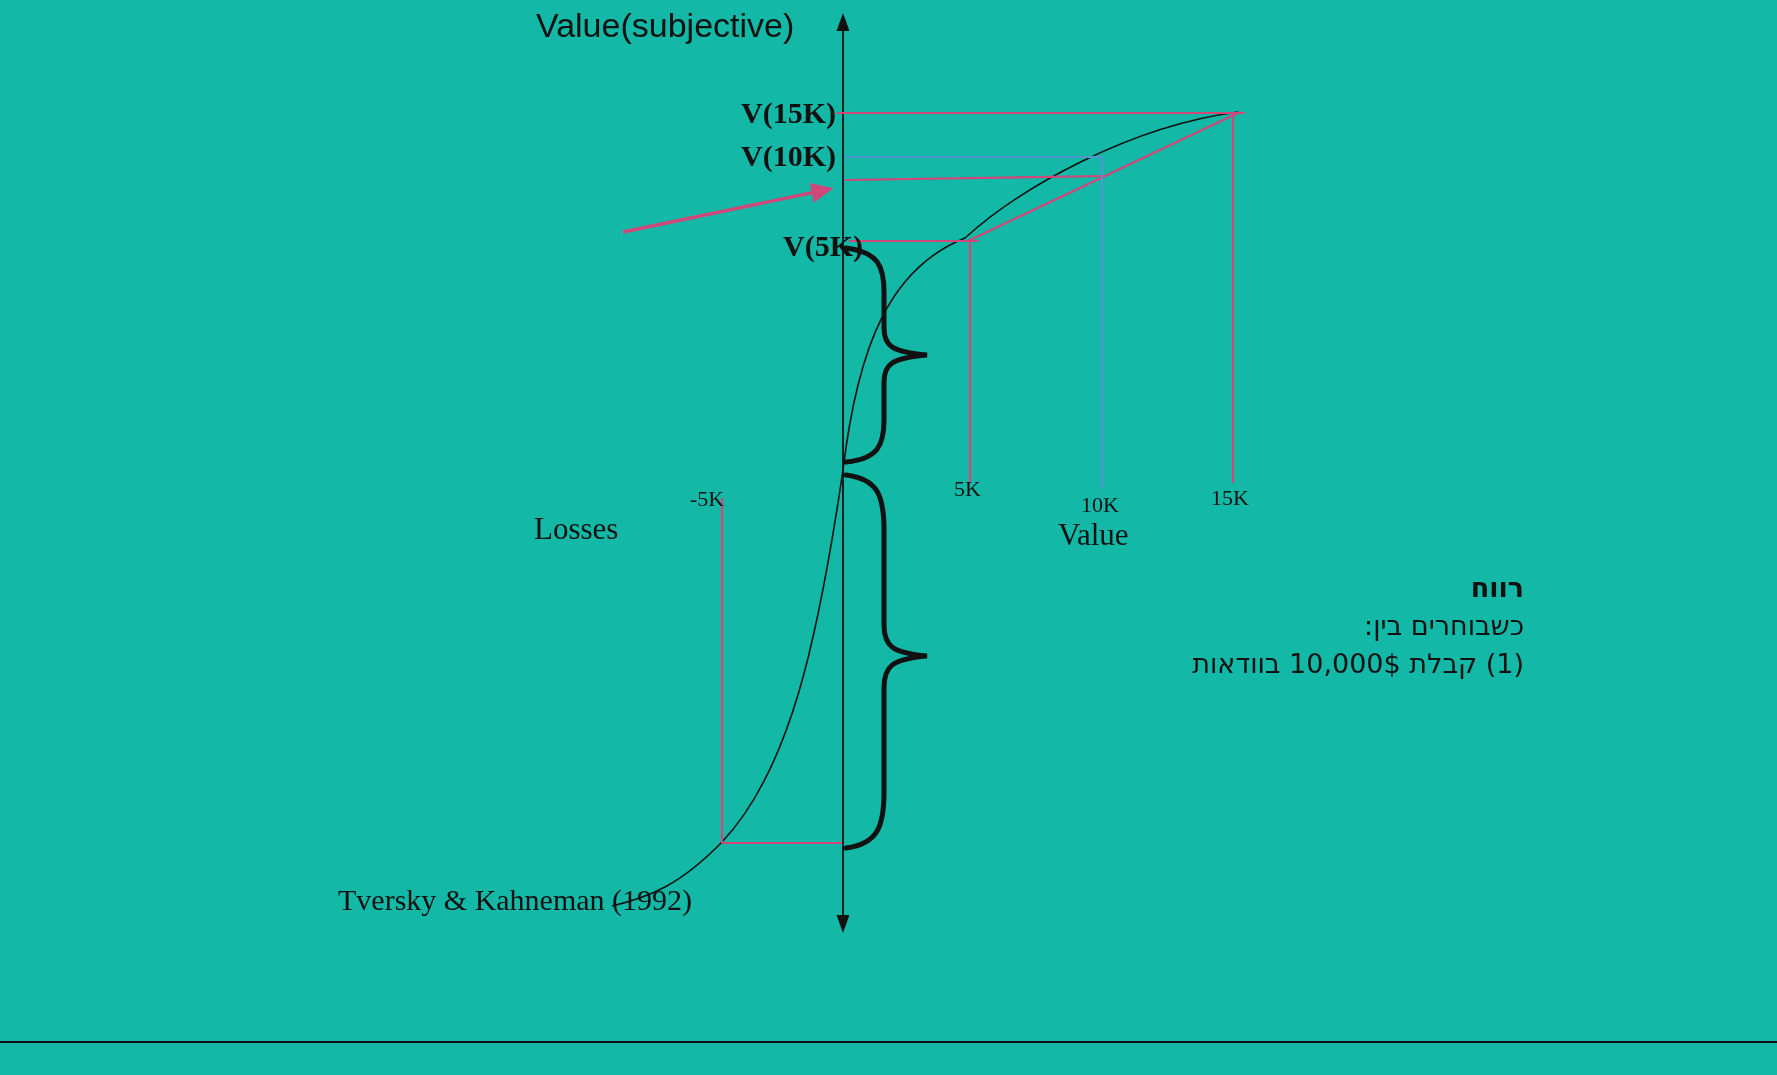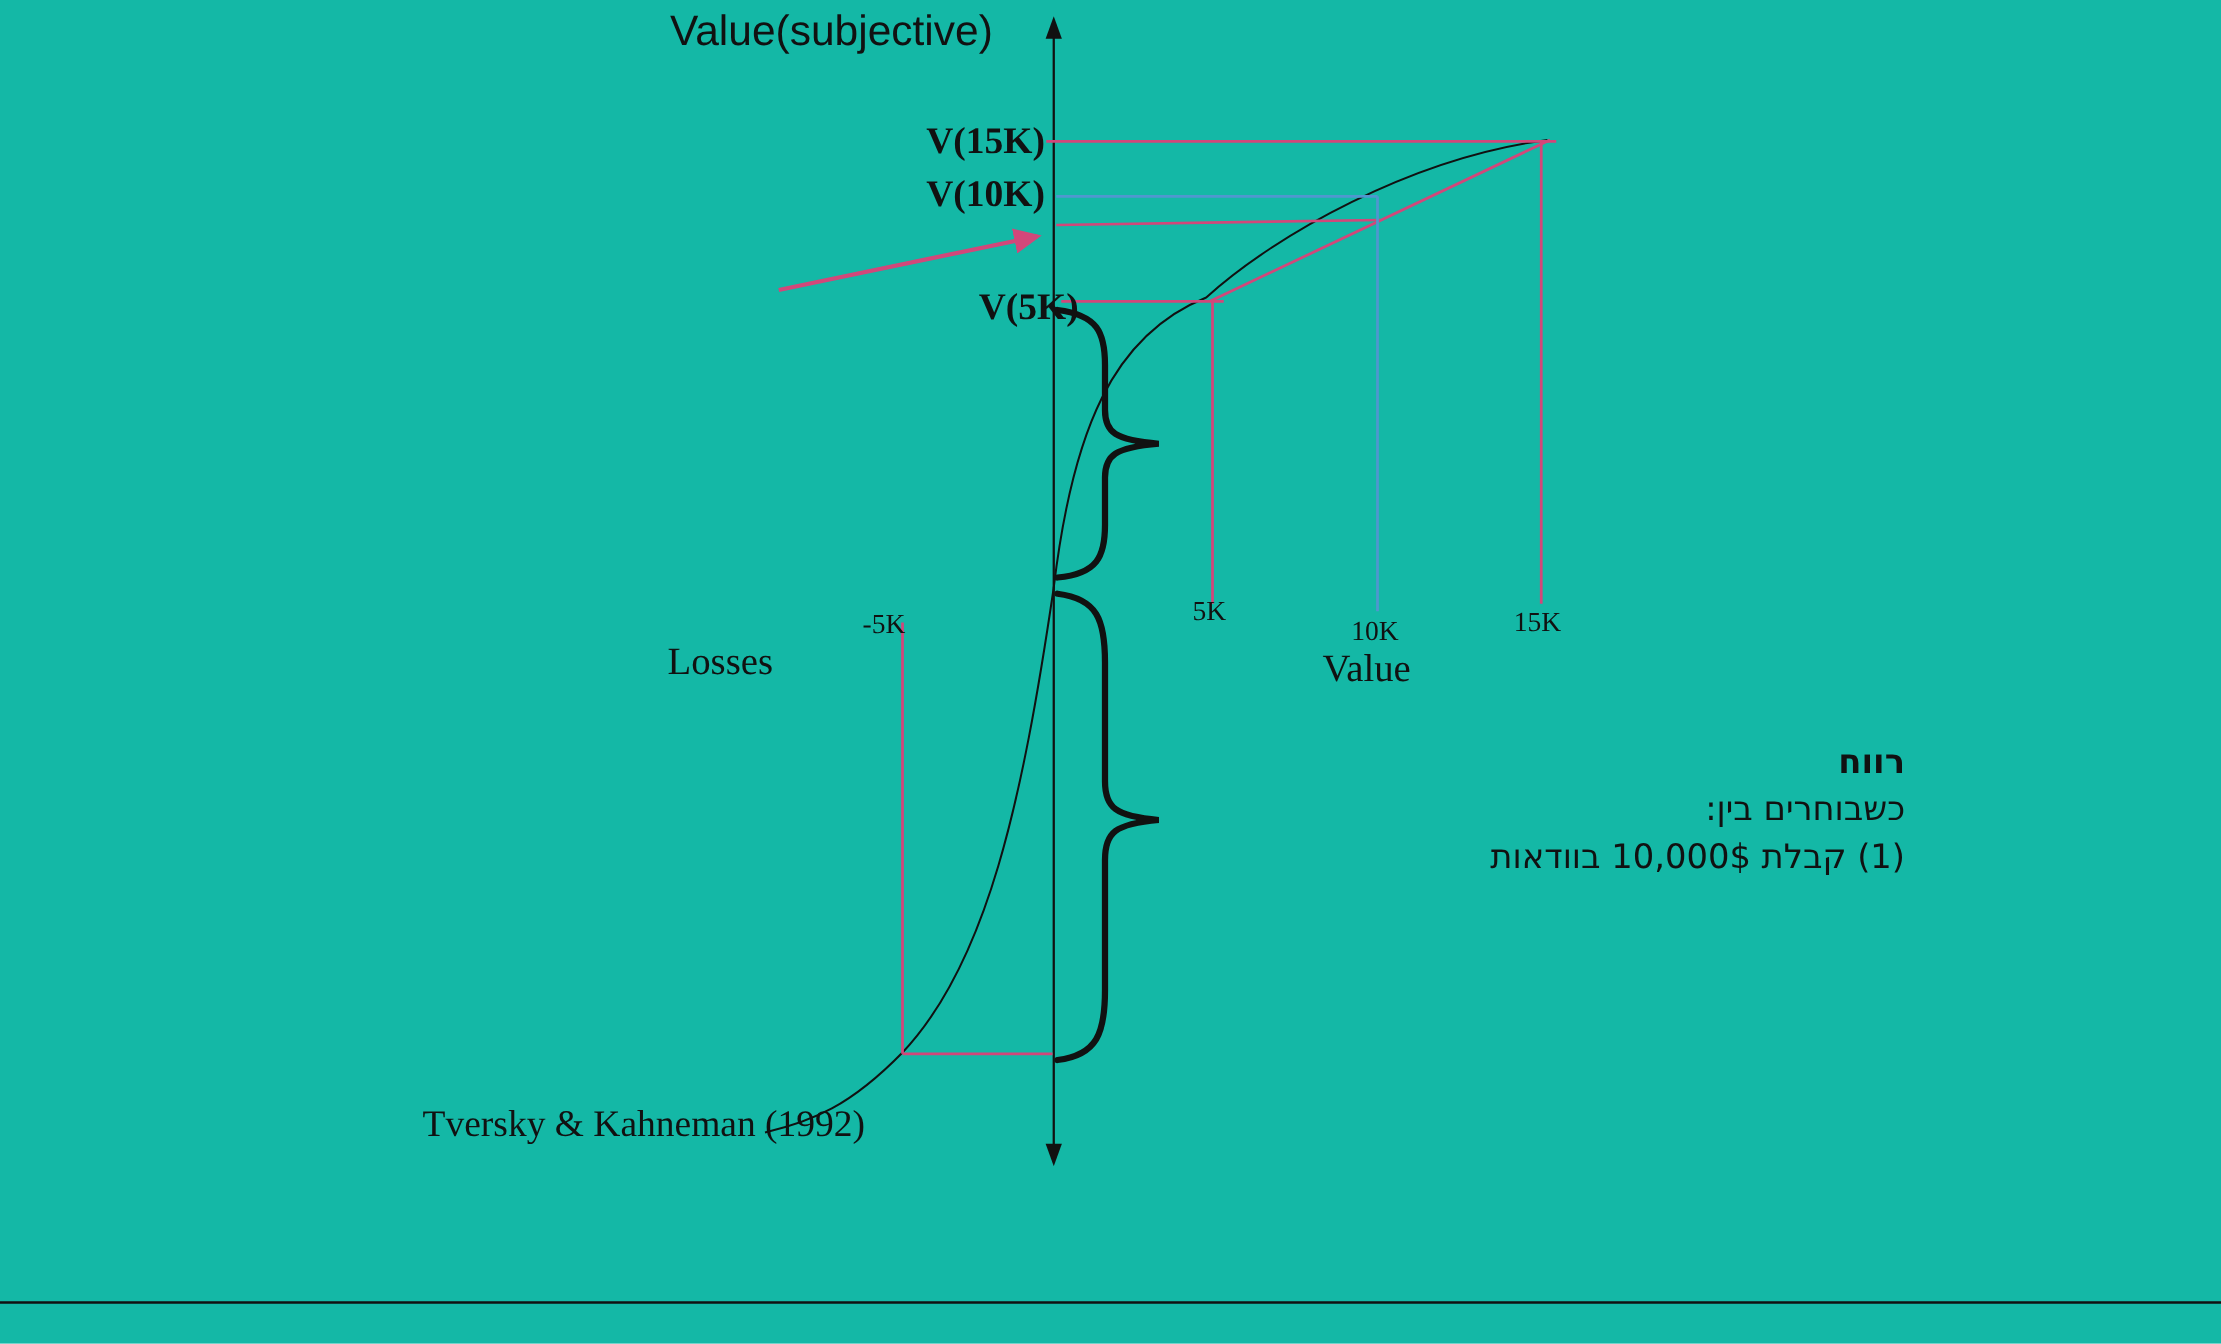--- a/index.html
+++ b/index.html
@@ -16,21 +16,21 @@
   .serif { font-family:"Liberation Serif", serif; }
   .sans  { font-family:"Liberation Sans", sans-serif; }
   .axis-title { font-size:34px; }
   .vlabel  { font-size:30px; text-align:right;font-weight:bold; }
   .formula { font-size:30px; }
   .tick    { font-size:22px; }
   .quad    { font-size:31px; }
   .citation{ font-size:30px; }
   .heb {
     position:absolute;
-    right:253px; top:591px;
+    right:253px; top:569px;
     width:760px;
     direction:rtl;
     font-family:"DejaVu Sans", sans-serif;
     font-size:27px;
     line-height:38px;
     color:#111;
   }
   .heb .head { font-weight:bold; }
   .bottom-rule {
     position:absolute; left:0; top:1041px;

